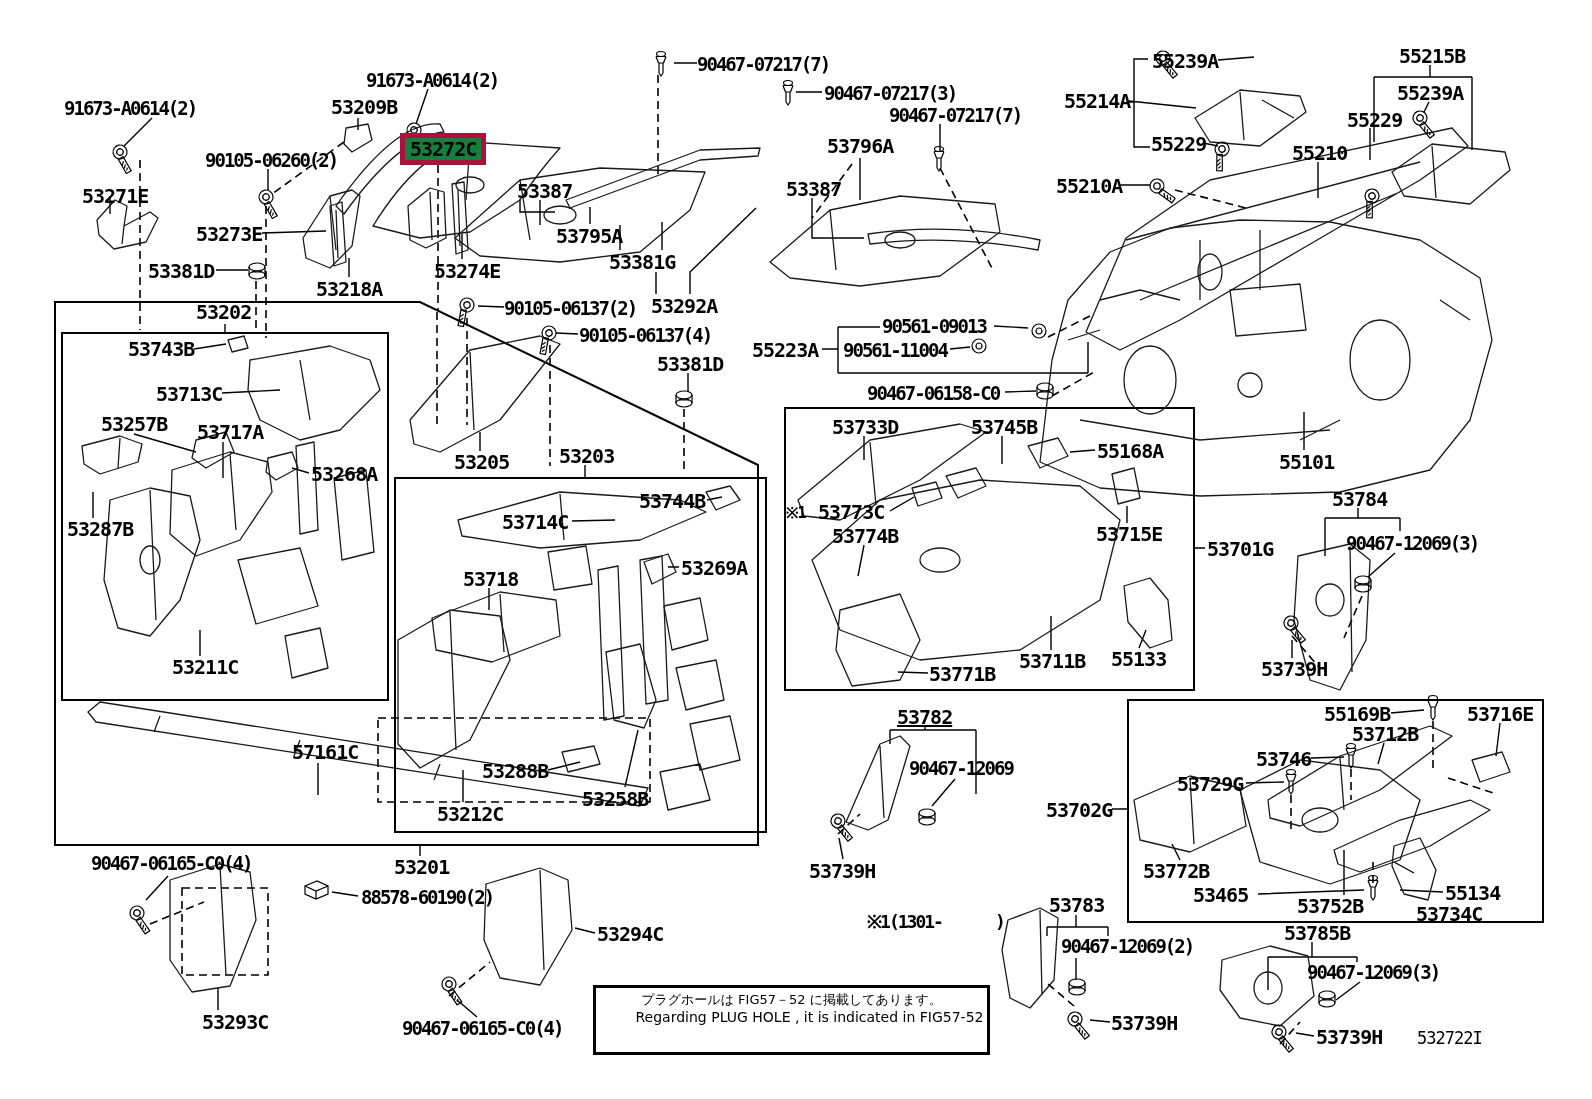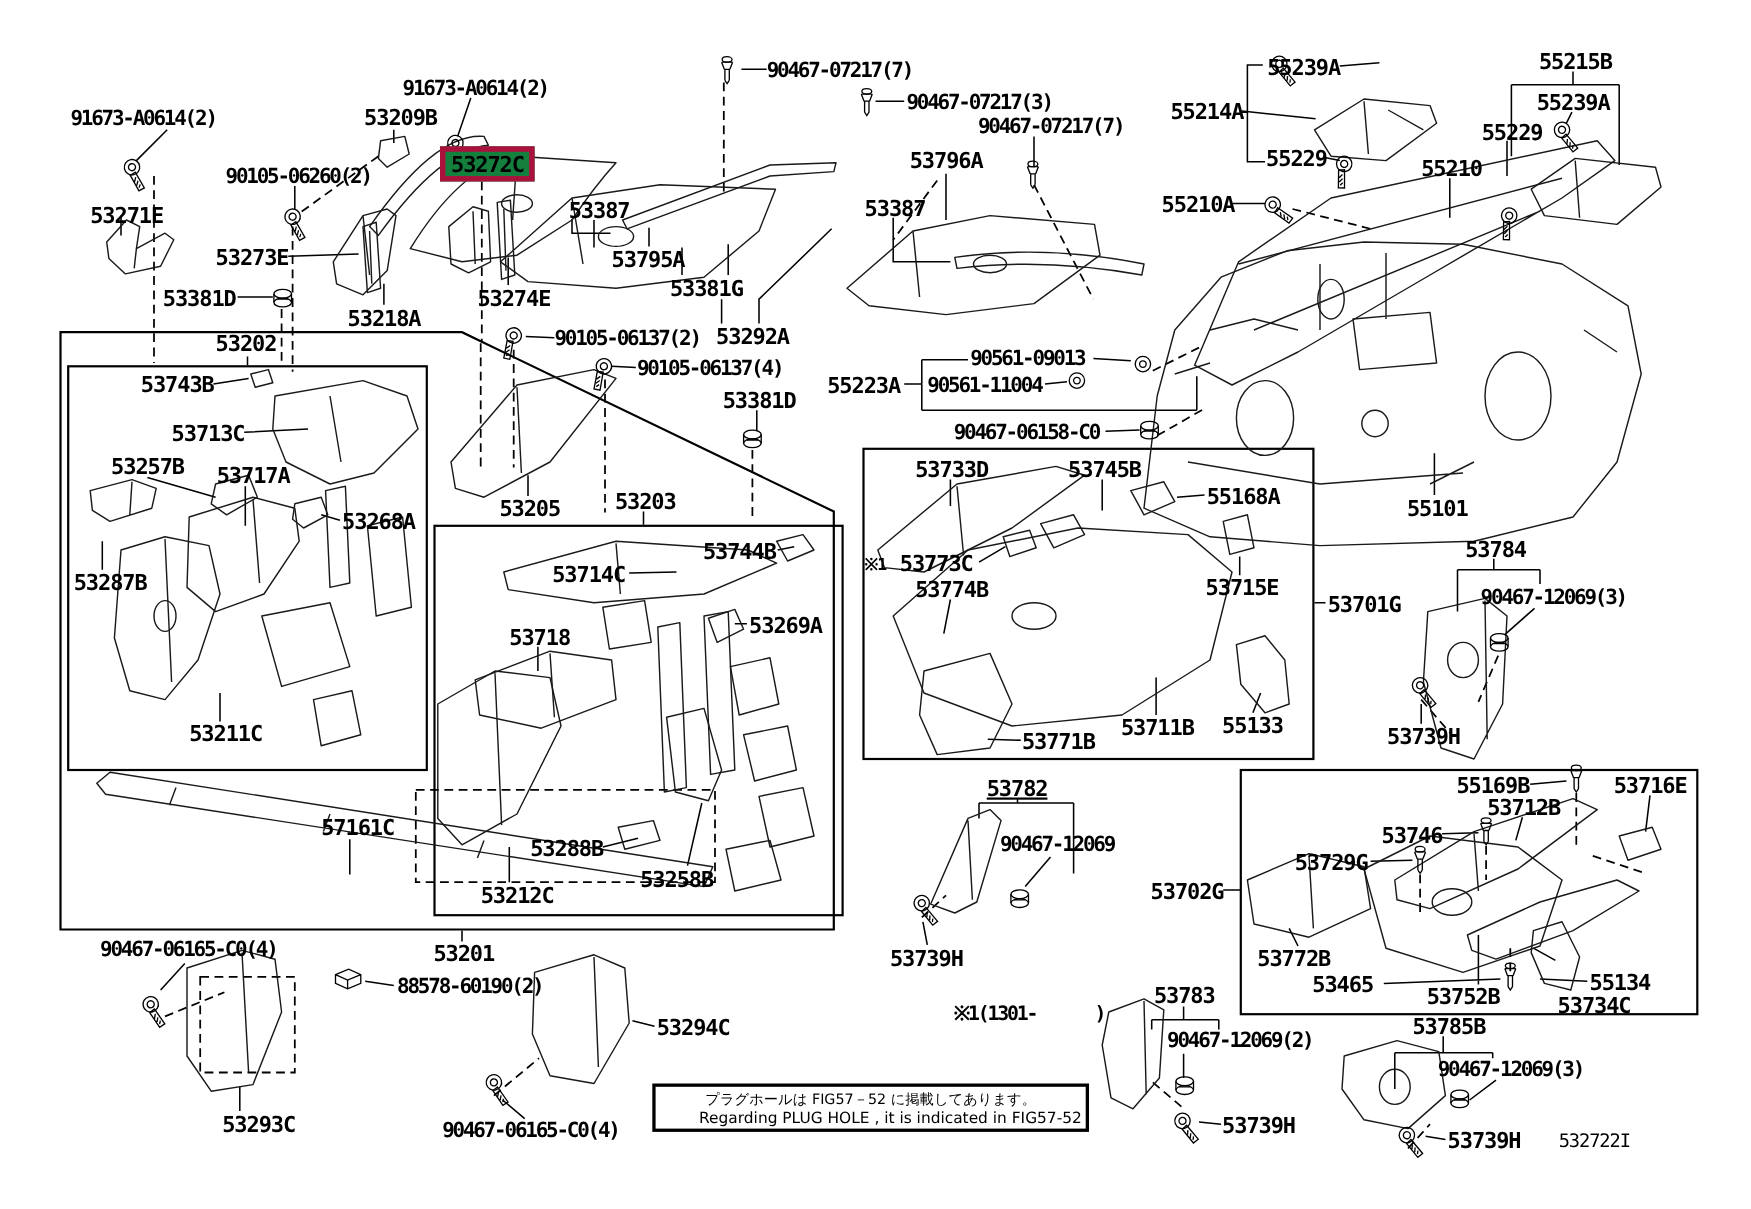--- a/index.html
+++ b/index.html
@@ -11,21 +11,21 @@
   .lbl {
     position:absolute; font-weight:bold; font-size:20px; line-height:1;
     letter-spacing:-1px; color:#000; white-space:pre; z-index:5;
   }
   .lbl.long { font-size:19px; letter-spacing:-2px; }
   .lbl.hl {
     border:5px solid #a8123c; padding:1px 5px; background:#15803d; z-index:6;
   }
   .lbl.thin { font-weight:normal; }
   .note {
-    position:absolute; left:593px; top:985px; width:397px; height:44px;
+    position:absolute; left:593px; top:985px; width:397px; height:70px;
     border:3px solid #000; box-sizing:border-box; background:#fff;
     text-align:center; z-index:5;
     font-family:"DejaVu Sans", "Liberation Sans", sans-serif;
   }
   .note .ja { font-size:13px; margin-top:3px; letter-spacing:0; }
   .note .en { font-size:14px; letter-spacing:0;padding-left:36px; }
   .note .ref {
     font-size:20px; font-weight:bold; letter-spacing:1px;
     font-family:"DejaVu Sans Mono", monospace;
   }

